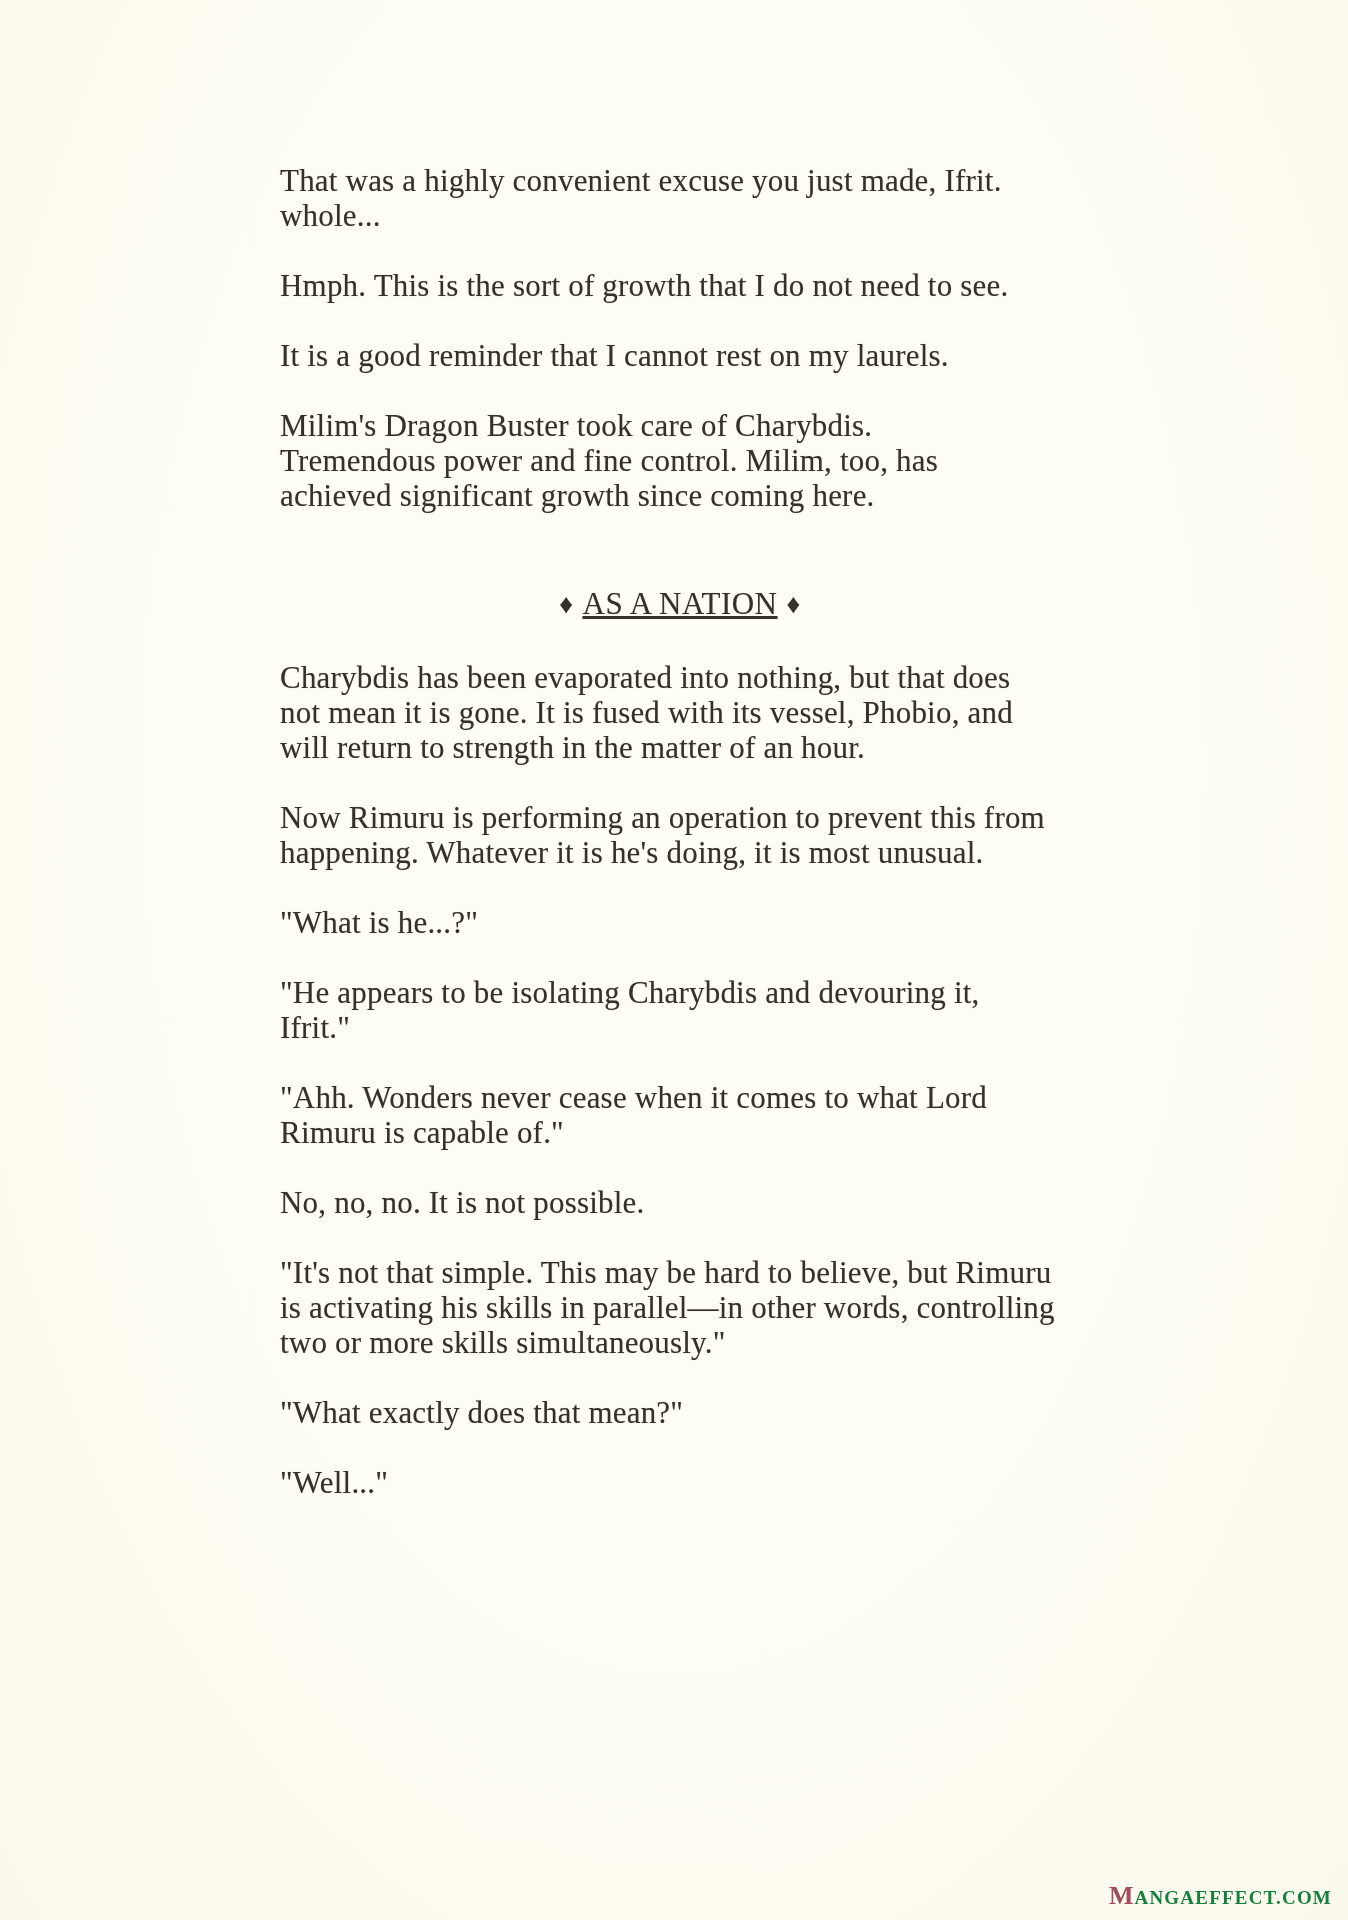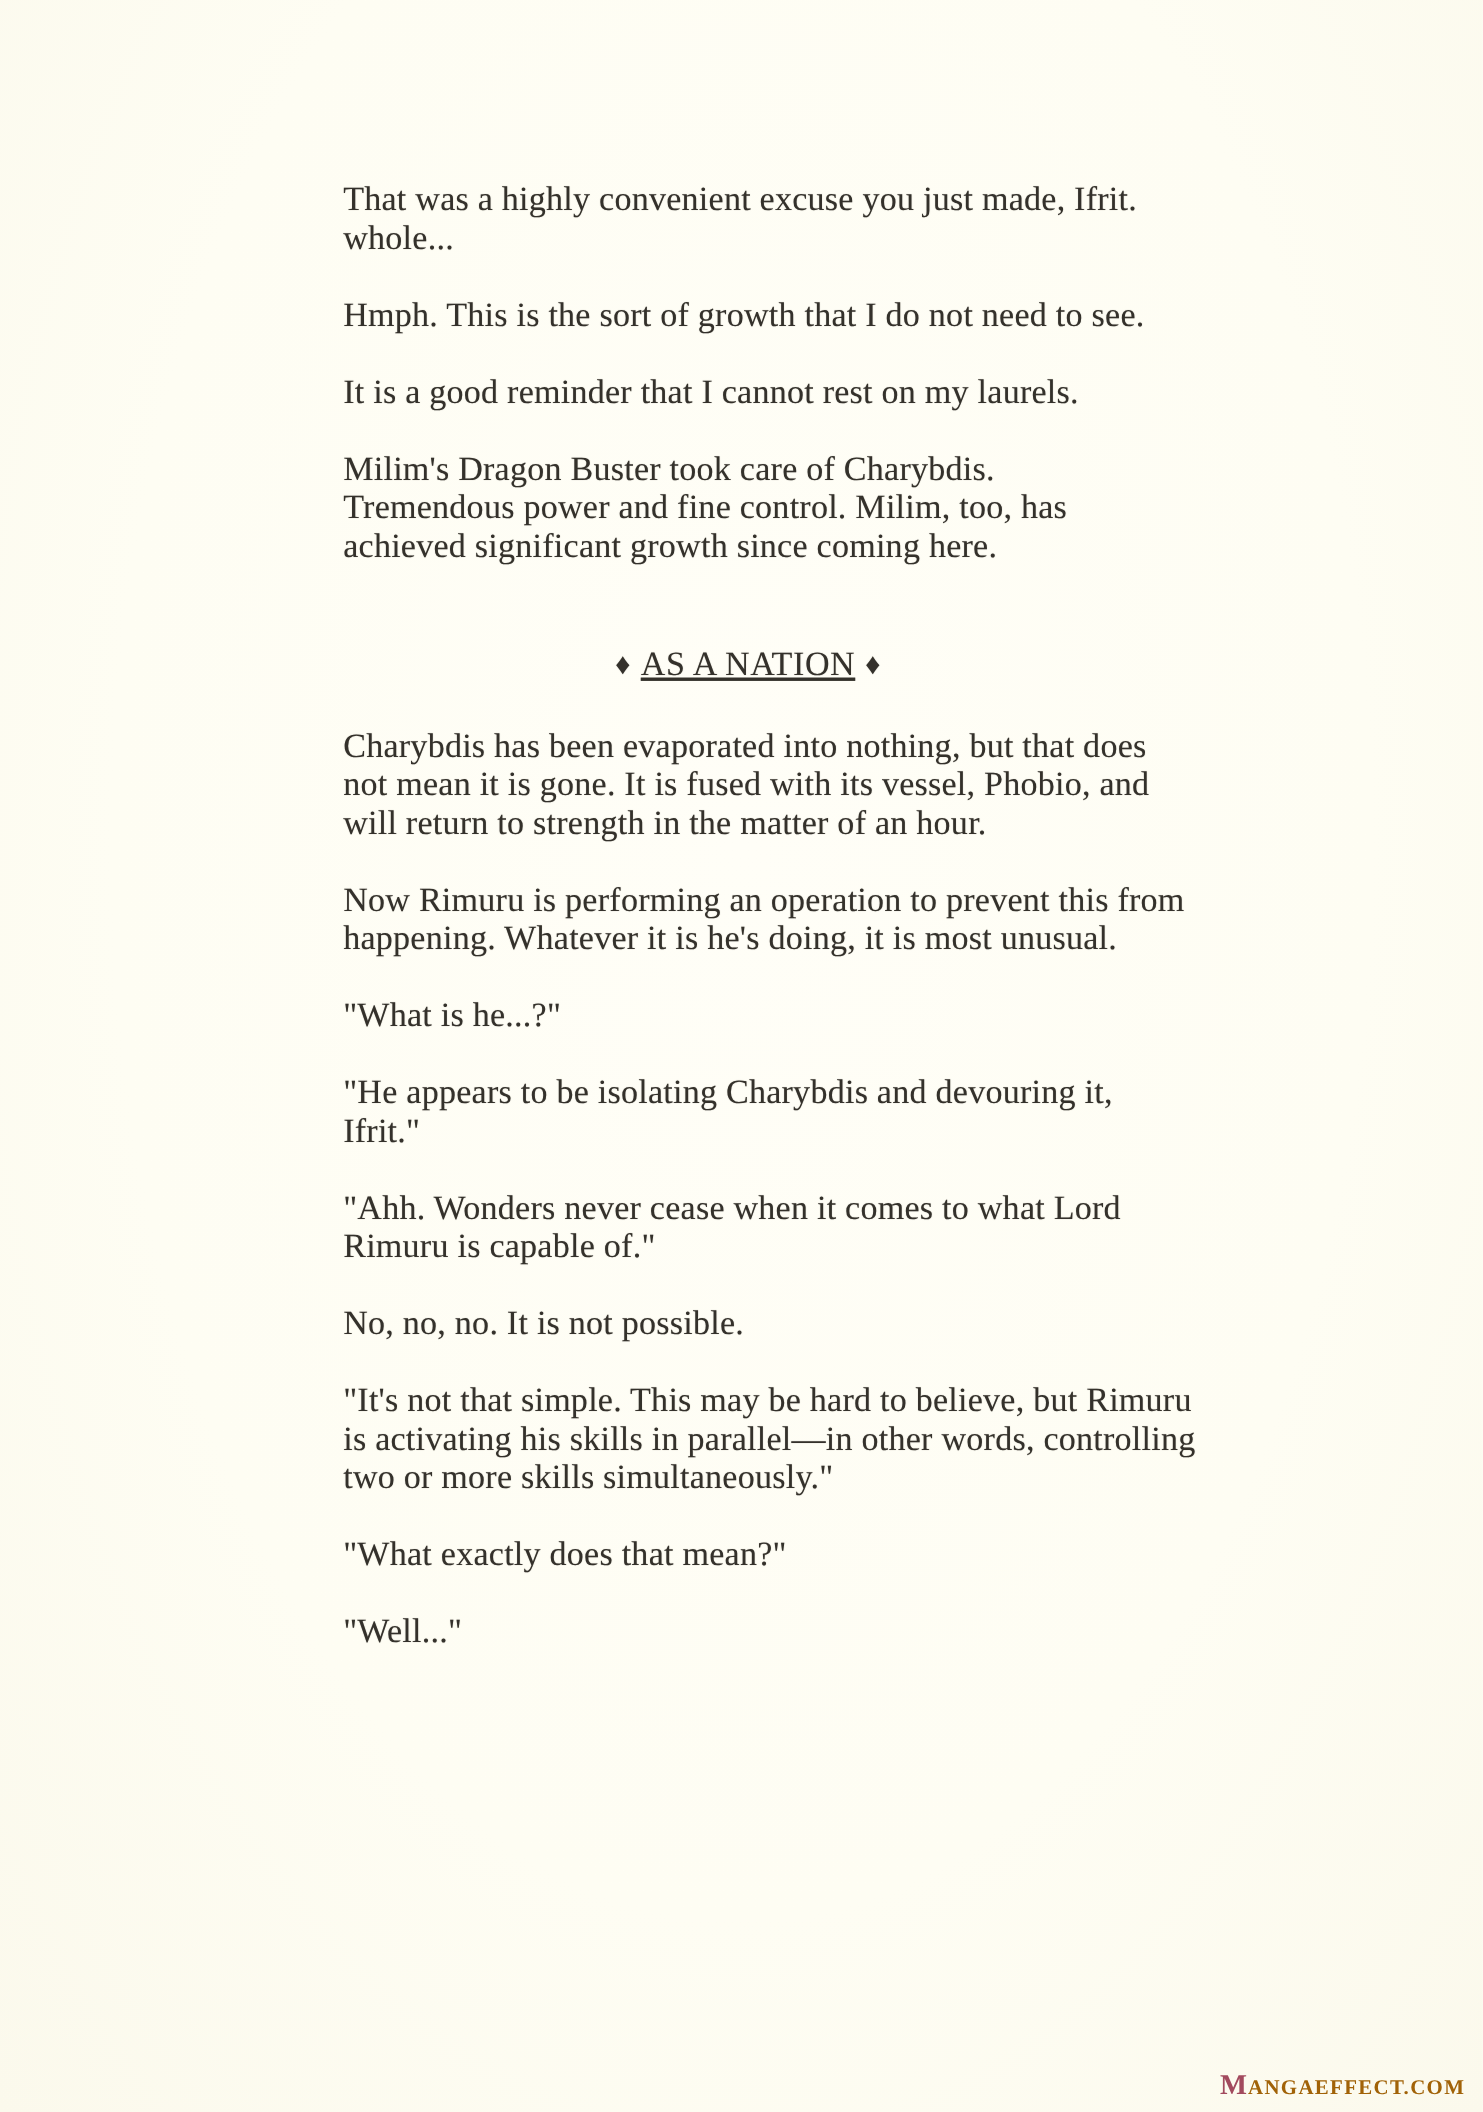--- a/index.html
+++ b/index.html
@@ -27,21 +27,20 @@
     font-size: 31px;
     line-height: 35px;
     letter-spacing: 0.2px;
     text-shadow: 0 0 1px rgba(52, 47, 38, 0.35);
   }
   .para {
     margin: 0 0 35px 0;
   }
   .para .line {
     white-space: nowrap;
-    margin-left: 32px;
   }
   .para.sp-25 { margin-top: 25px; }
   .para.sp-8  { margin-top: 8px; }
   .para.sp-7  { margin-top: 7px; }
   .section-heading {
     margin: 73px 0 37px 0;
     text-align: center;
     white-space: nowrap;
     letter-spacing: 0.5px;
   }
@@ -63,21 +62,21 @@
     white-space: nowrap;
     line-height: 28px;
   }
   .watermark .wm-lead {
     font-size: 26px;
     color: #a24a5e;
     letter-spacing: 1px;
   }
   .watermark .wm-rest {
     font-size: 19px;
-    color: #a16207;
+    color: #15803d;
     letter-spacing: 1.2px;
   }
 </style>
 </head>
 <body>
 
 <div class="page">
 
   <div class="text-column">
 

